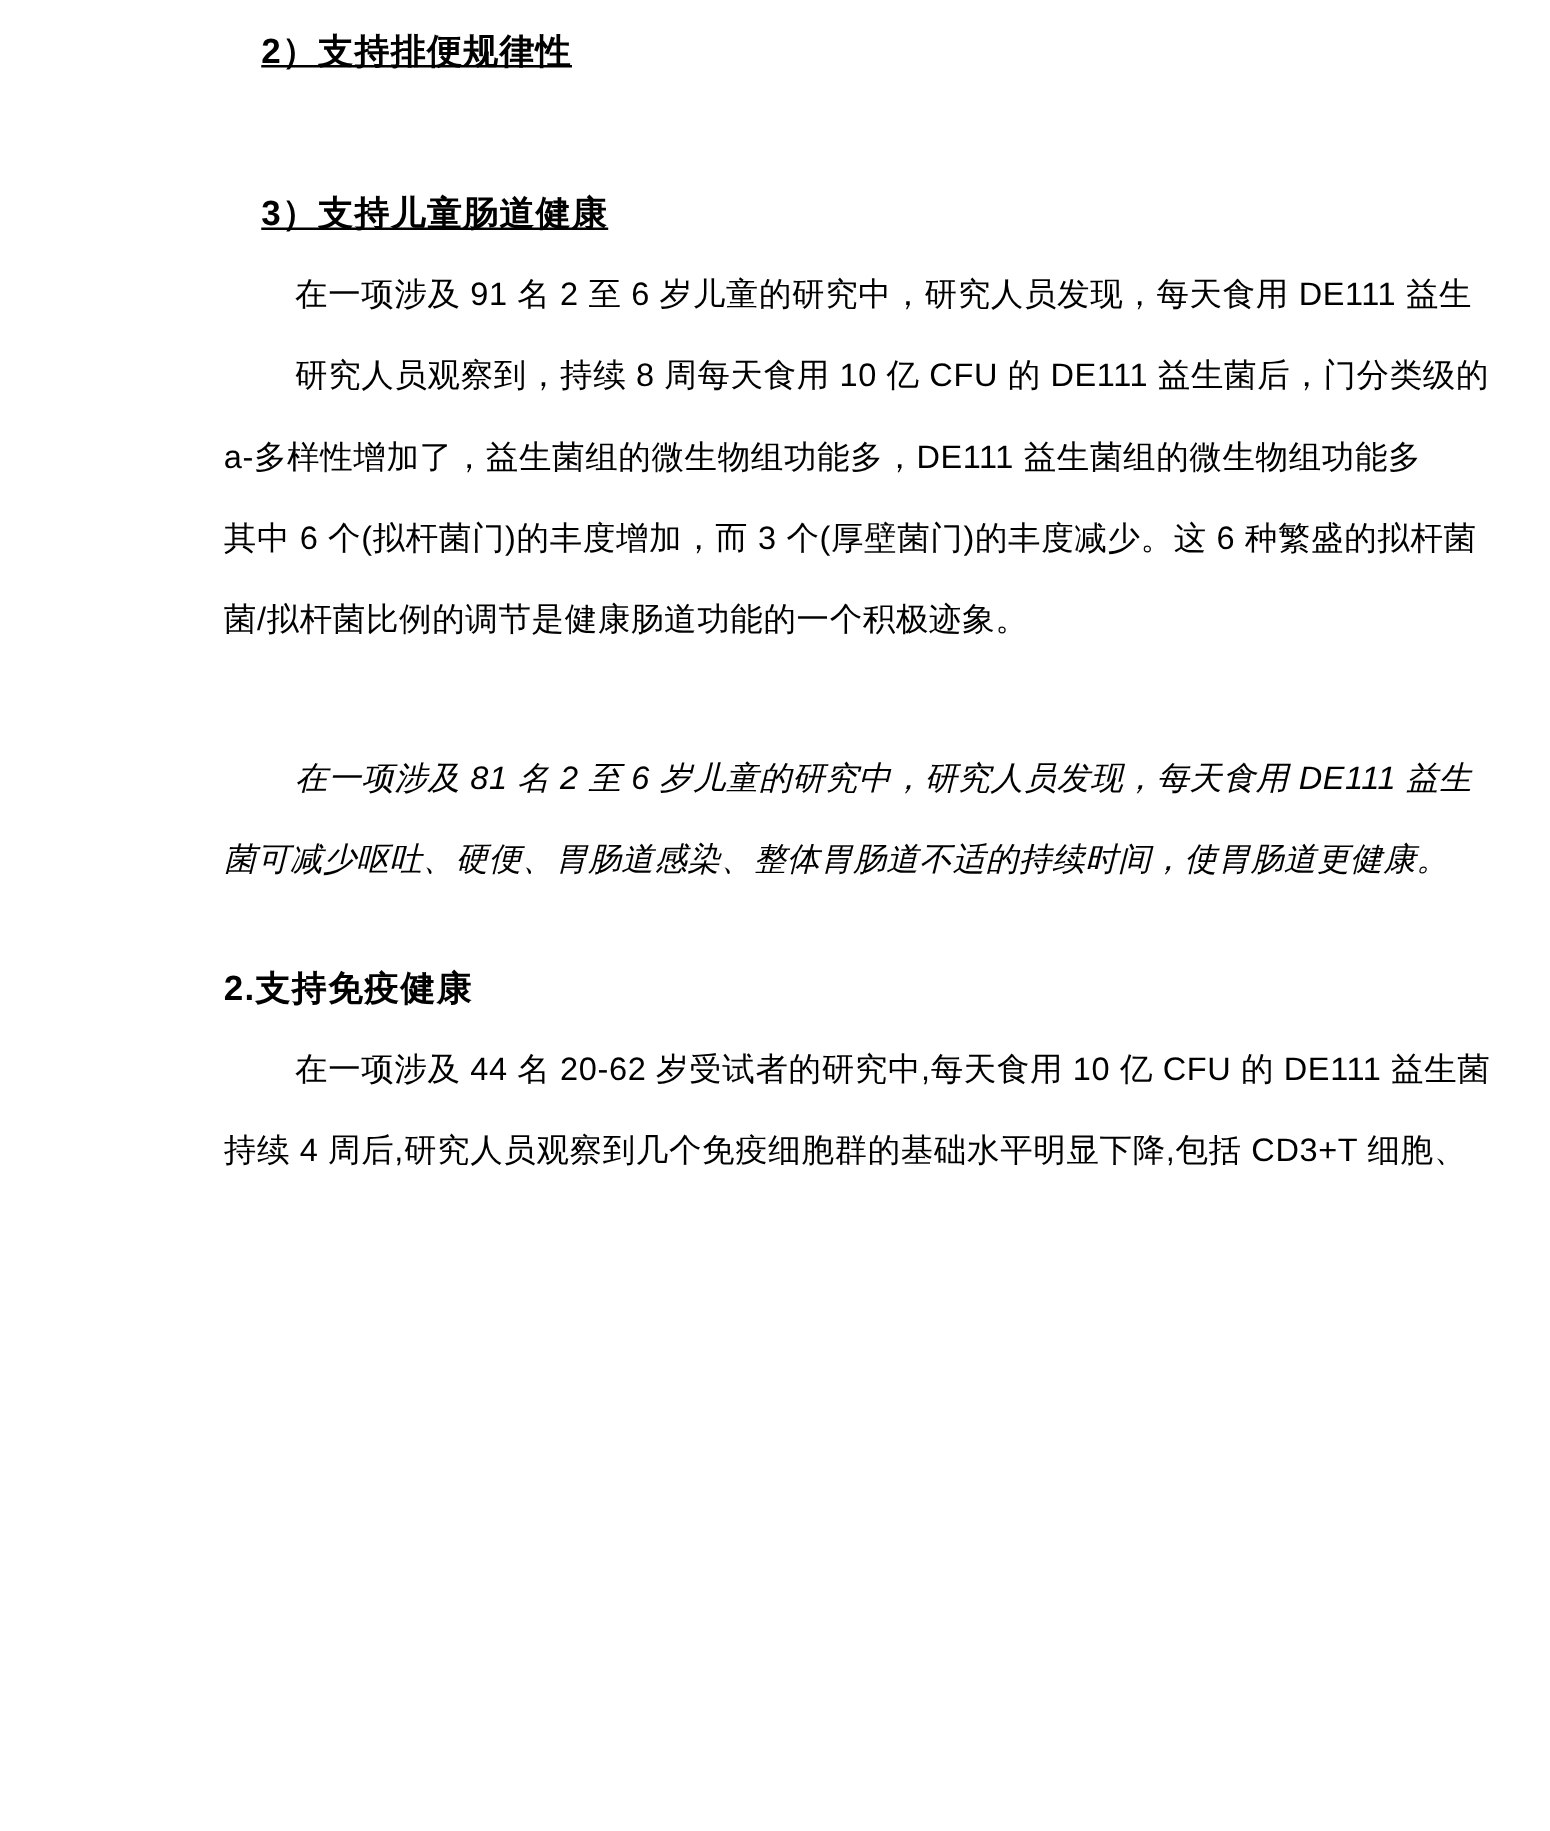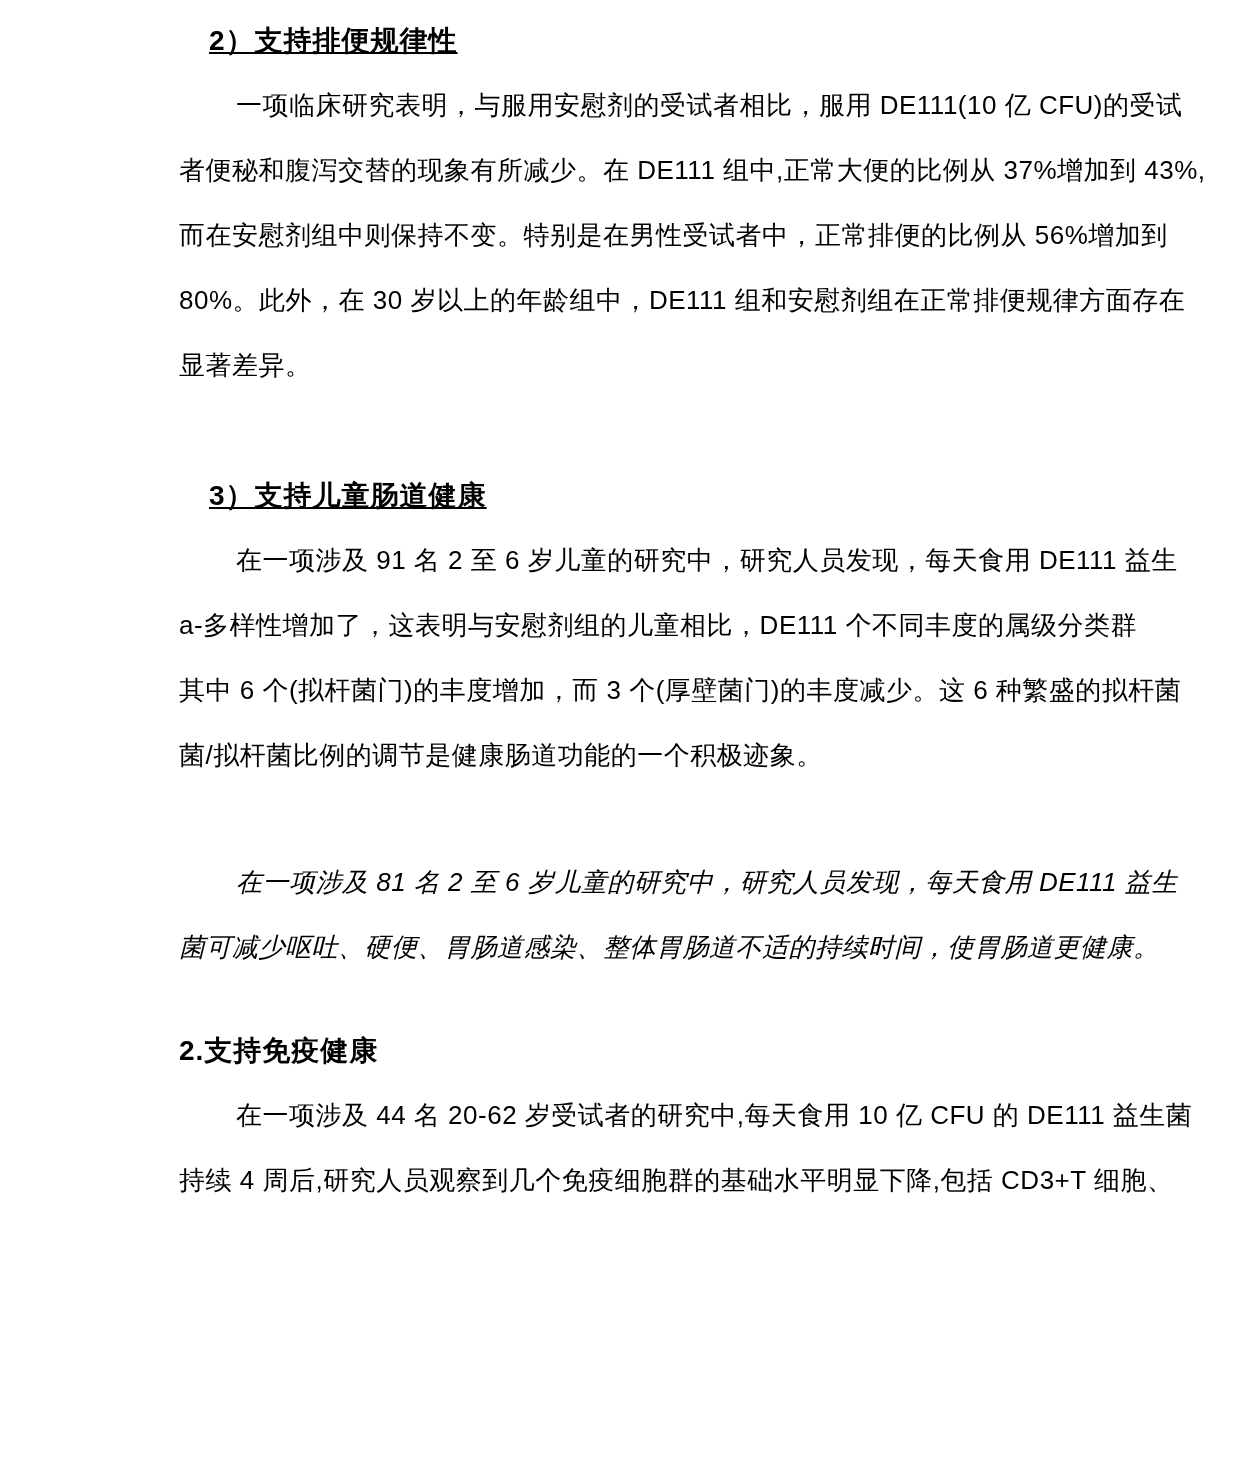--- a/index.html
+++ b/index.html
@@ -57,36 +57,30 @@
       text-align-last: left;
     }
   </style>
 </head>
 <body>
 
 <div class="page">
 
   <div>
     <div class="heading h-paren">2）支持排便规律性</div>
-    <div class="para">
-      <div class="line first">一项临床研究表明，与服用安慰剂的受试者相比，服用 DE111(10 亿 CFU)的受试</div>
-      <div class="line">者便秘和腹泻交替的现象有所减少。在 DE111 组中,正常大便的比例从 37%增加到 43%,</div>
-      <div class="line">而在安慰剂组中则保持不变。特别是在男性受试者中，正常排便的比例从 56%增加到</div>
-      <div class="line">80%。此外，在 30 岁以上的年龄组中，DE111 组和安慰剂组在正常排便规律方面存在</div>
-      <div class="line end">显著差异。</div>
-    </div>
   </div>
 
   <div>
     <div class="heading h-paren gap-before">3）支持儿童肠道健康</div>
     <div class="para">
       <div class="line first">在一项涉及 91 名 2 至 6 岁儿童的研究中，研究人员发现，每天食用 DE111 益生</div>
     </div>
     <div class="para">
-      <div class="line">a-多样性增加了，这表明与安慰剂组的儿童相比，DE111 个不同丰度的属级分类群</div>
+      <div class="line first">研究人员观察到，持续 8 周每天食用 10 亿 CFU 的 DE111 益生菌后，门分类级的</div>
+      <div class="line">a-多样性增加了，益生菌组的微生物组功能多，DE111 益生菌组的微生物组功能多</div>
       <div class="line">其中 6 个(拟杆菌门)的丰度增加，而 3 个(厚壁菌门)的丰度减少。这 6 种繁盛的拟杆菌</div>
       <div class="line end">菌/拟杆菌比例的调节是健康肠道功能的一个积极迹象。</div>
     </div>
     <div class="para gap-before">
       <div class="line first">在一项涉及 81 名 2 至 6 岁儿童的研究中，研究人员发现，每天食用 DE111 益生</div>
       <div class="line">菌可减少呕吐、硬便、胃肠道感染、整体胃肠道不适的持续时间，使胃肠道更健康。</div>
     </div>
   </div>
 
   <div>

